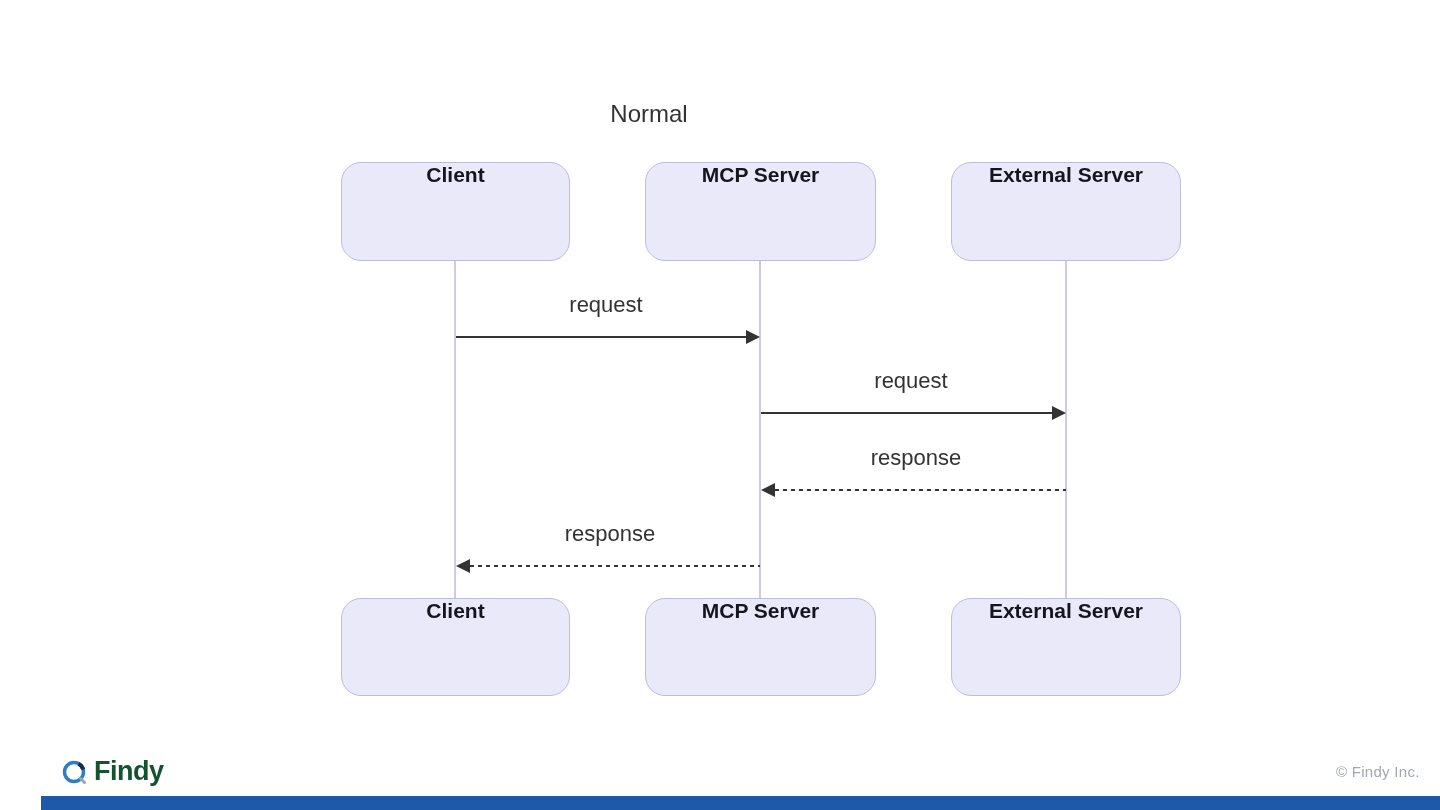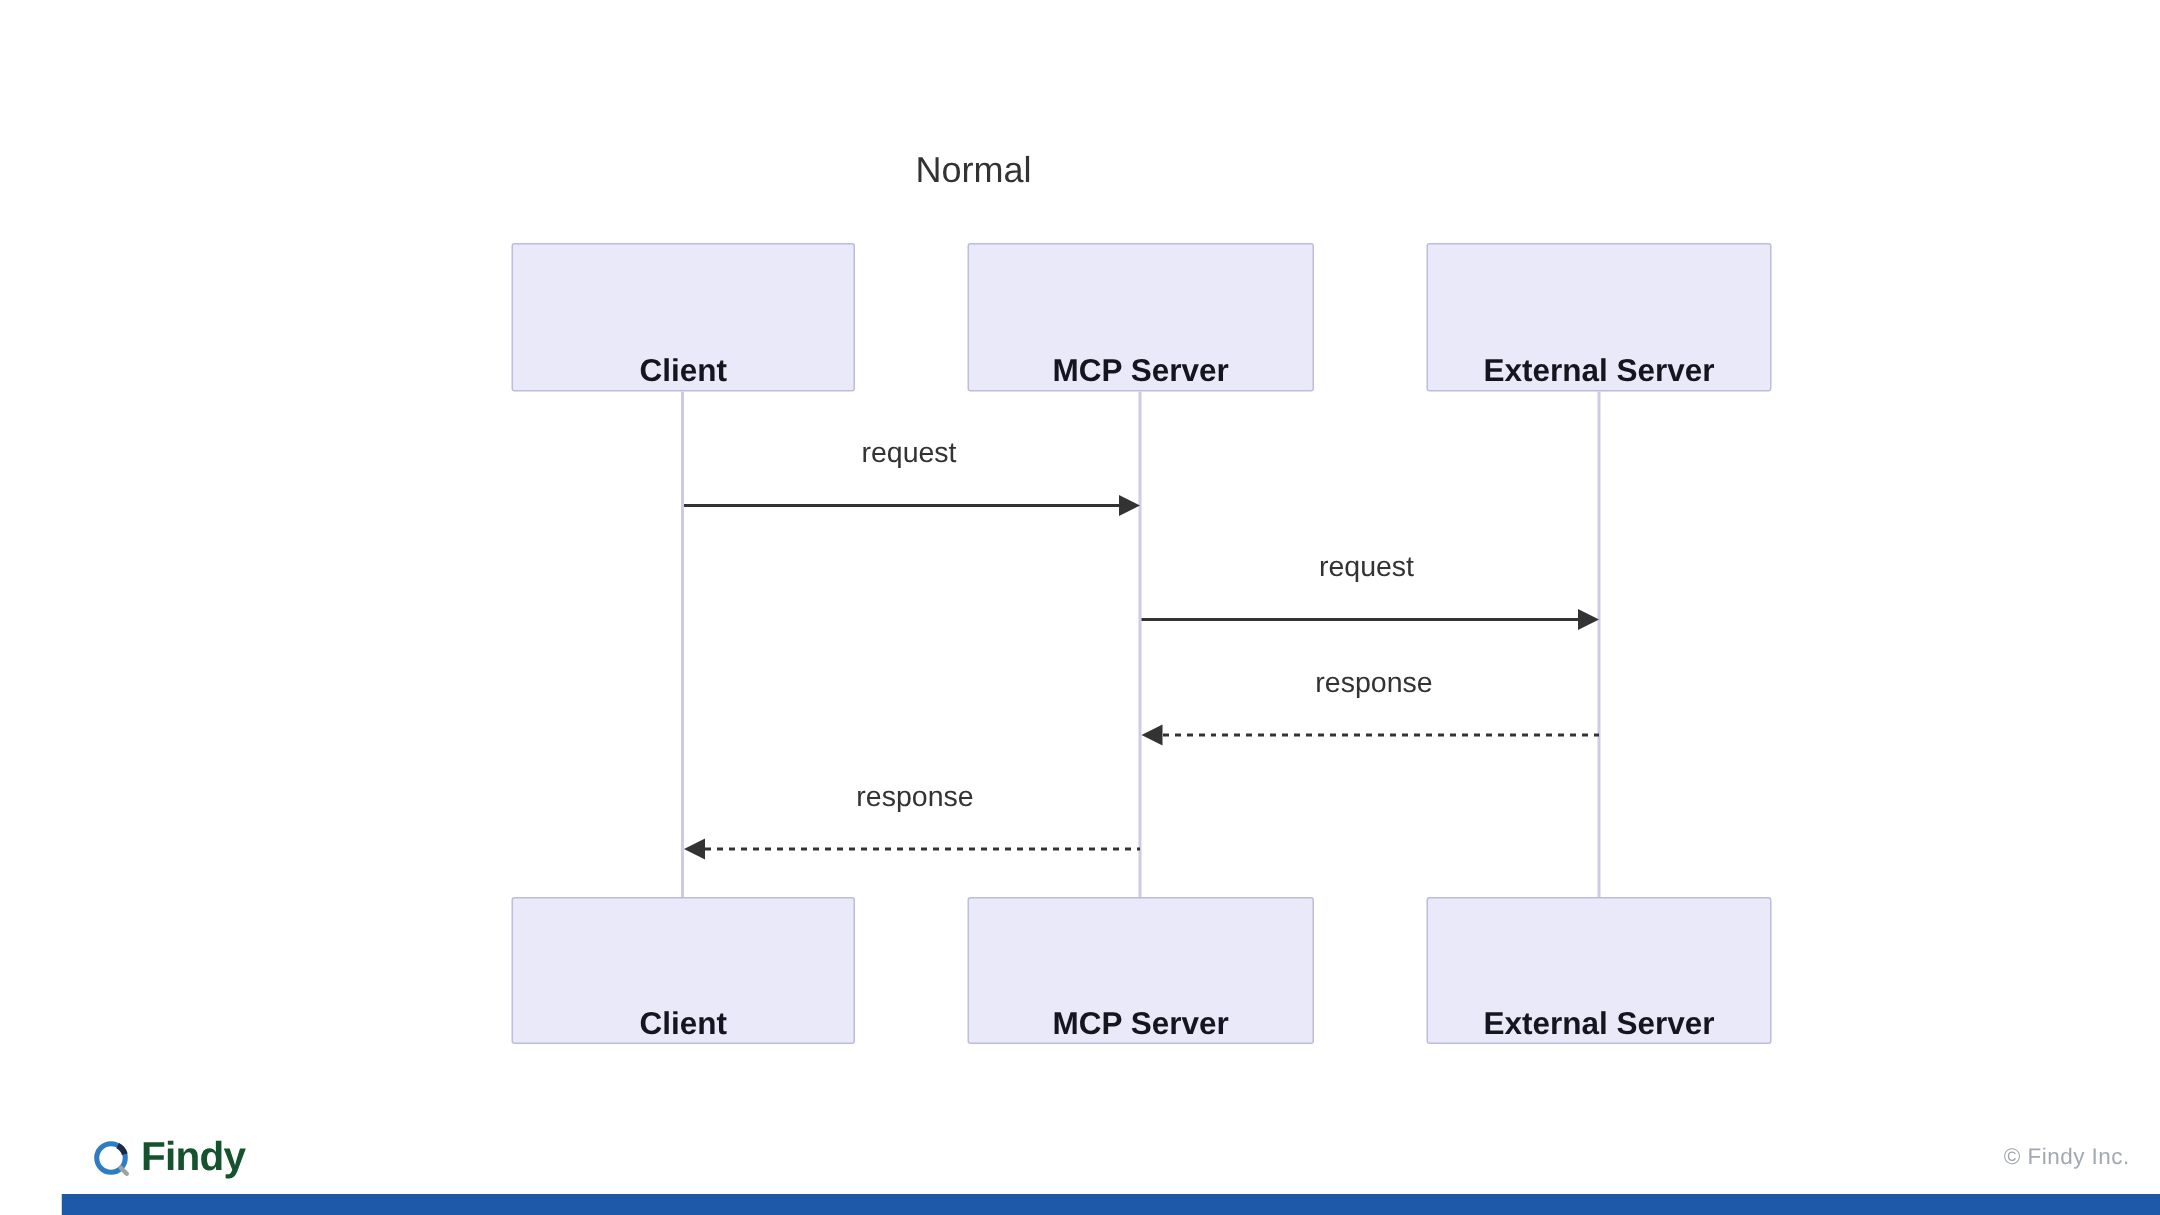--- a/index.html
+++ b/index.html
@@ -25,23 +25,23 @@
     transform: translateX(-50%);
     font-size: 24px;
     font-weight: 500;
     color: #333333;
     white-space: nowrap;
   }
   .actor-box {
     position: absolute;
     background: #e9e9f9;
     border: 1px solid #bcbddc;
-    border-radius: 2px;
+    border-radius: 20px;
     display: flex;
-    align-items: flex-end;
+    align-items: flex-start;
     justify-content: center;
     font-size: 21px;
     font-weight: 600;
     color: #15151f;
     box-sizing: border-box;
   }
   .actor-client-top   { left: 300px; top: 162px; width: 229px; height: 99px; }
   .actor-mcp-top      { left: 604px; top: 162px; width: 231px; height: 99px; }
   .actor-ext-top      { left: 910px; top: 162px; width: 230px; height: 99px; }
   .actor-client-bot   { left: 300px; top: 598px; width: 229px; height: 98px; }
@@ -79,21 +79,21 @@
   .arrow-left {
     position: absolute;
     width: 0; height: 0;
     border-top: 7px solid transparent;
     border-bottom: 7px solid transparent;
     border-right: 14px solid #333333;
   }
   .msg-label {
     position: absolute;
     transform: translateX(-50%);
-    font-size: 19px;
+    font-size: 22px;
     font-weight: 500;
     color: #333333;
     white-space: nowrap;
   }
 
   
   .m1-line  { left: 415px; top: 336px; width: 292px; }
   .m1-head  { left: 705px; top: 330px; }
   .m1-label { left: 565px; top: 292px; }
   

